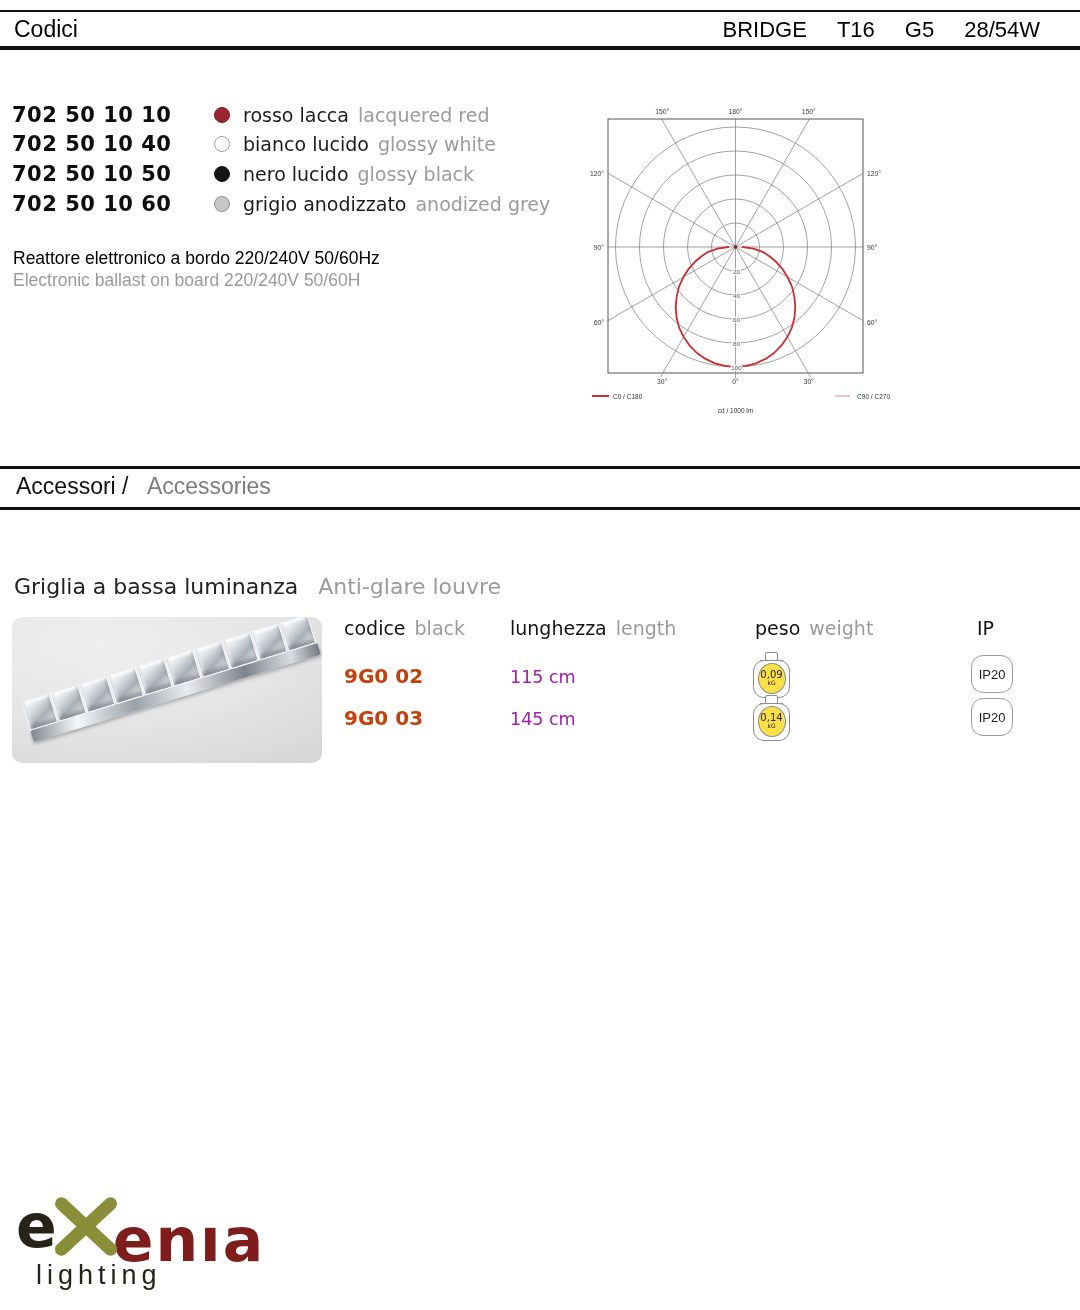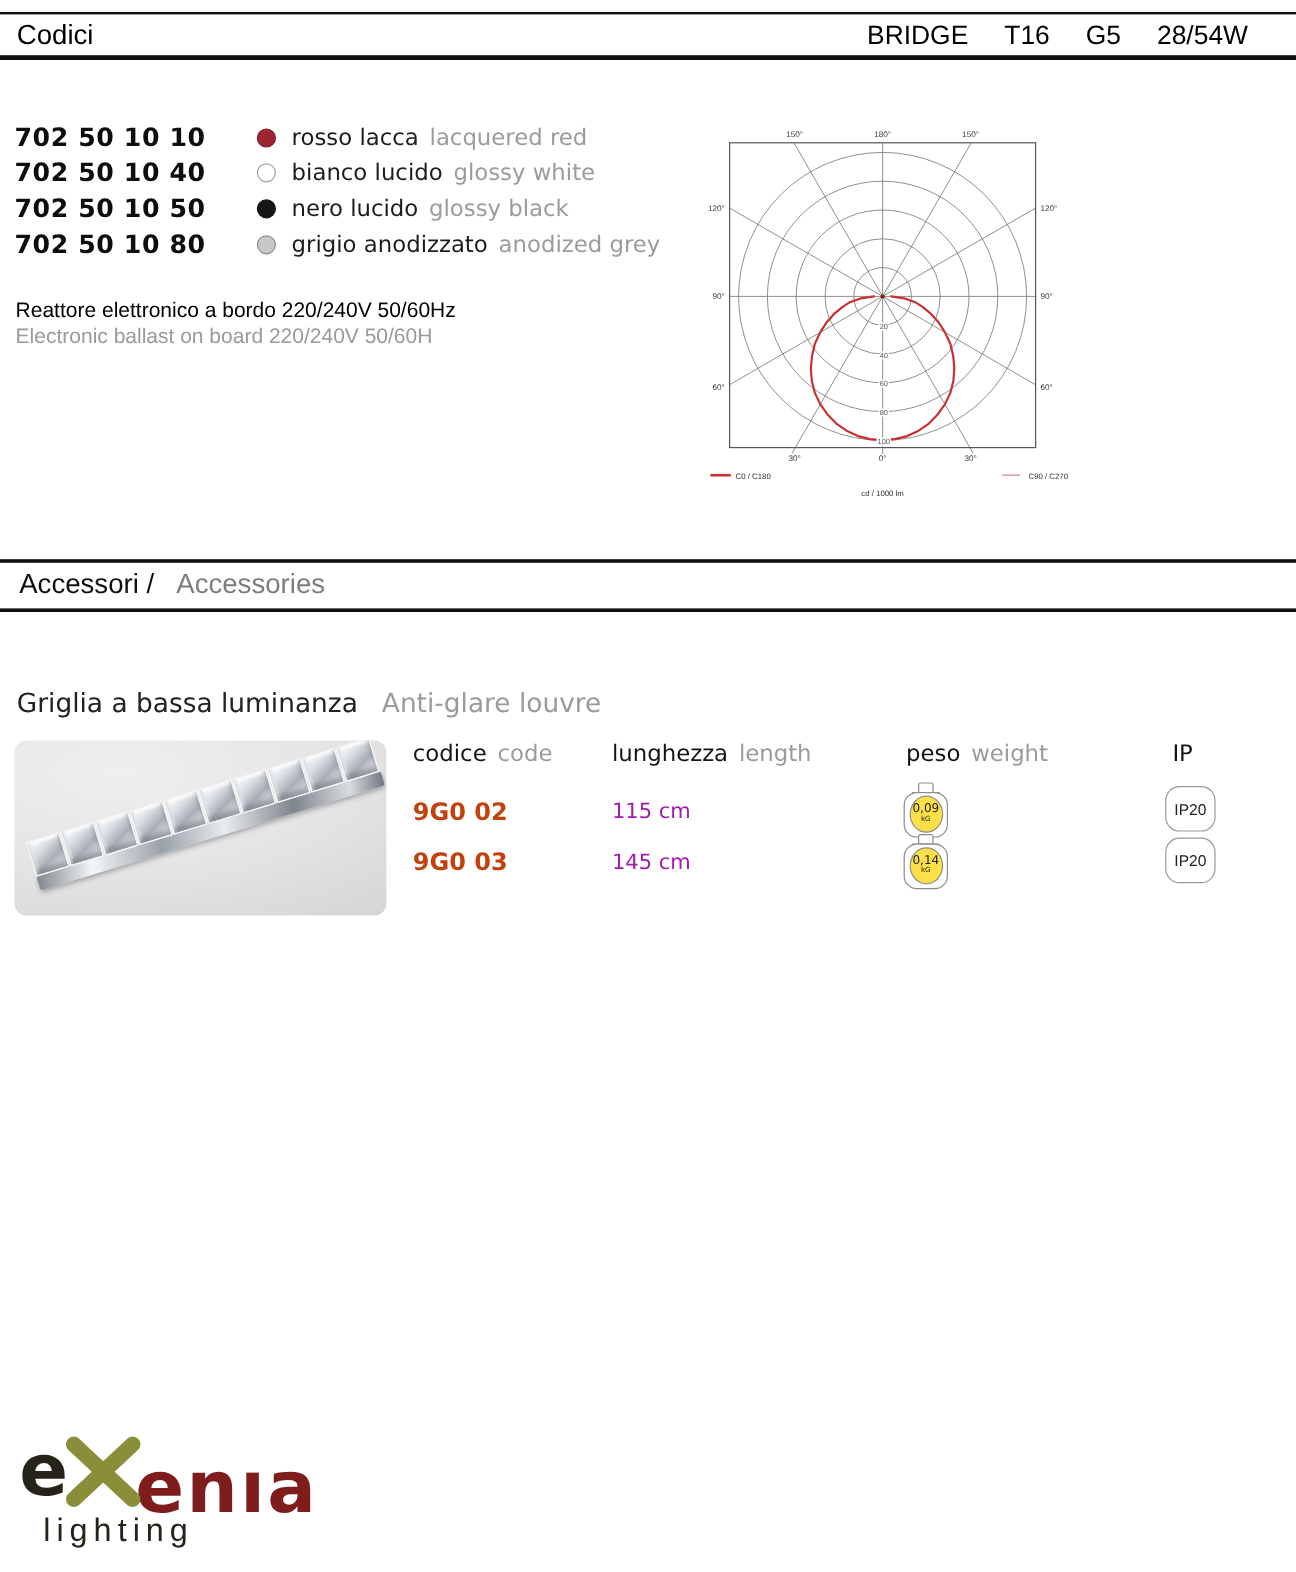--- a/index.html
+++ b/index.html
@@ -119,21 +119,21 @@
       <span class="code-it">bianco lucido</span>
       <span class="code-en">glossy white</span>
     </div>
     <div class="code-row">
       <span class="code-num">702 50 10 50</span>
       <span class="code-dot" style="background: rgb(22, 22, 22); border-color: rgb(22, 22, 22);"></span>
       <span class="code-it">nero lucido</span>
       <span class="code-en">glossy black</span>
     </div>
     <div class="code-row">
-      <span class="code-num">702 50 10 80</span>
+      <span class="code-num">702 50 10 60</span>
       <span class="code-dot" style="background: rgb(200, 200, 200); border-color: rgb(143, 143, 143);"></span>
       <span class="code-it">grigio anodizzato</span>
       <span class="code-en">anodized grey</span>
     </div>
   </div>
 
   <div class="ballast">
     <div class="ballast-it">Reattore elettronico a bordo 220/240V 50/60Hz</div>
     <div class="ballast-en">Electronic ballast on board 220/240V 50/60H</div>
   </div>
@@ -218,21 +218,21 @@
           <i></i>
           <i></i>
           <i></i>
           <i></i>
       </div>
       <div class="bar-rail"></div>
     </div>
   </div>
 
   <div class="th" id="th-code">
-    <span>codice</span><span class="en">code</span>
+    <span>codice</span><span class="en">black</span>
   </div>
   <div class="th" id="th-len">
     <span>lunghezza</span><span class="en">length</span>
   </div>
   <div class="th" id="th-peso">
     <span>peso</span><span class="en">weight</span>
   </div>
   <div class="th" id="th-ip">
     <span>IP</span>
   </div>

